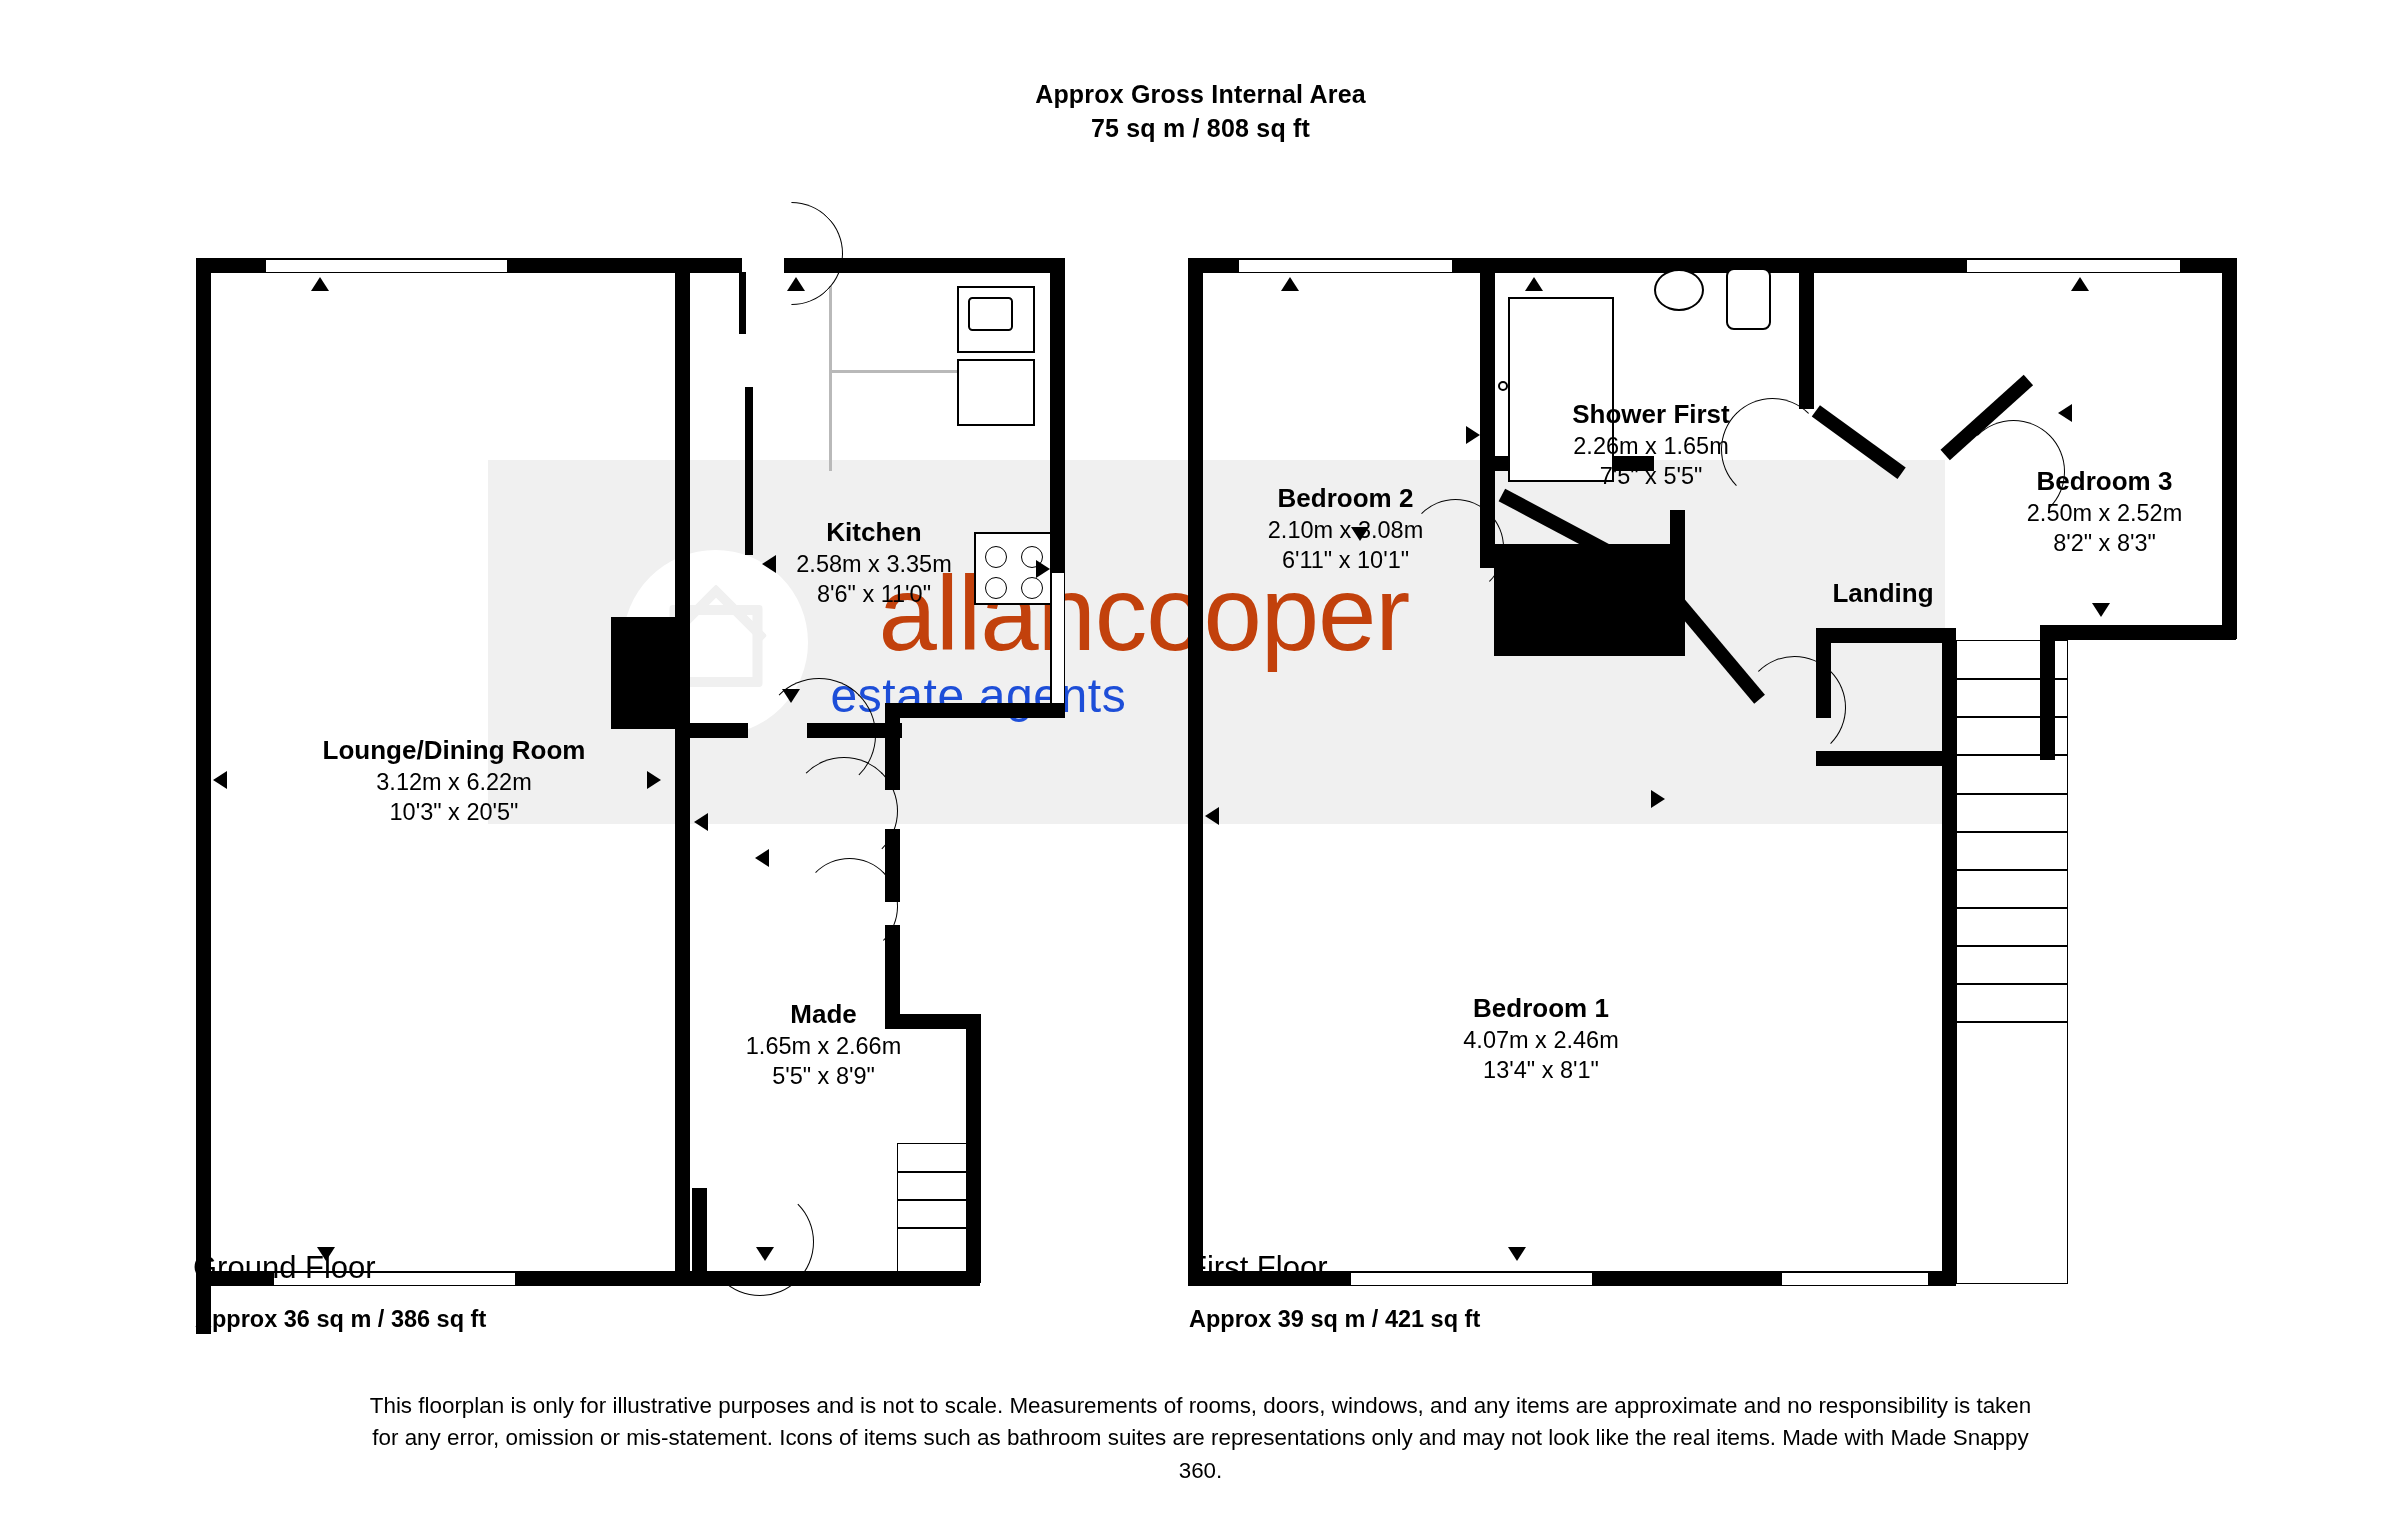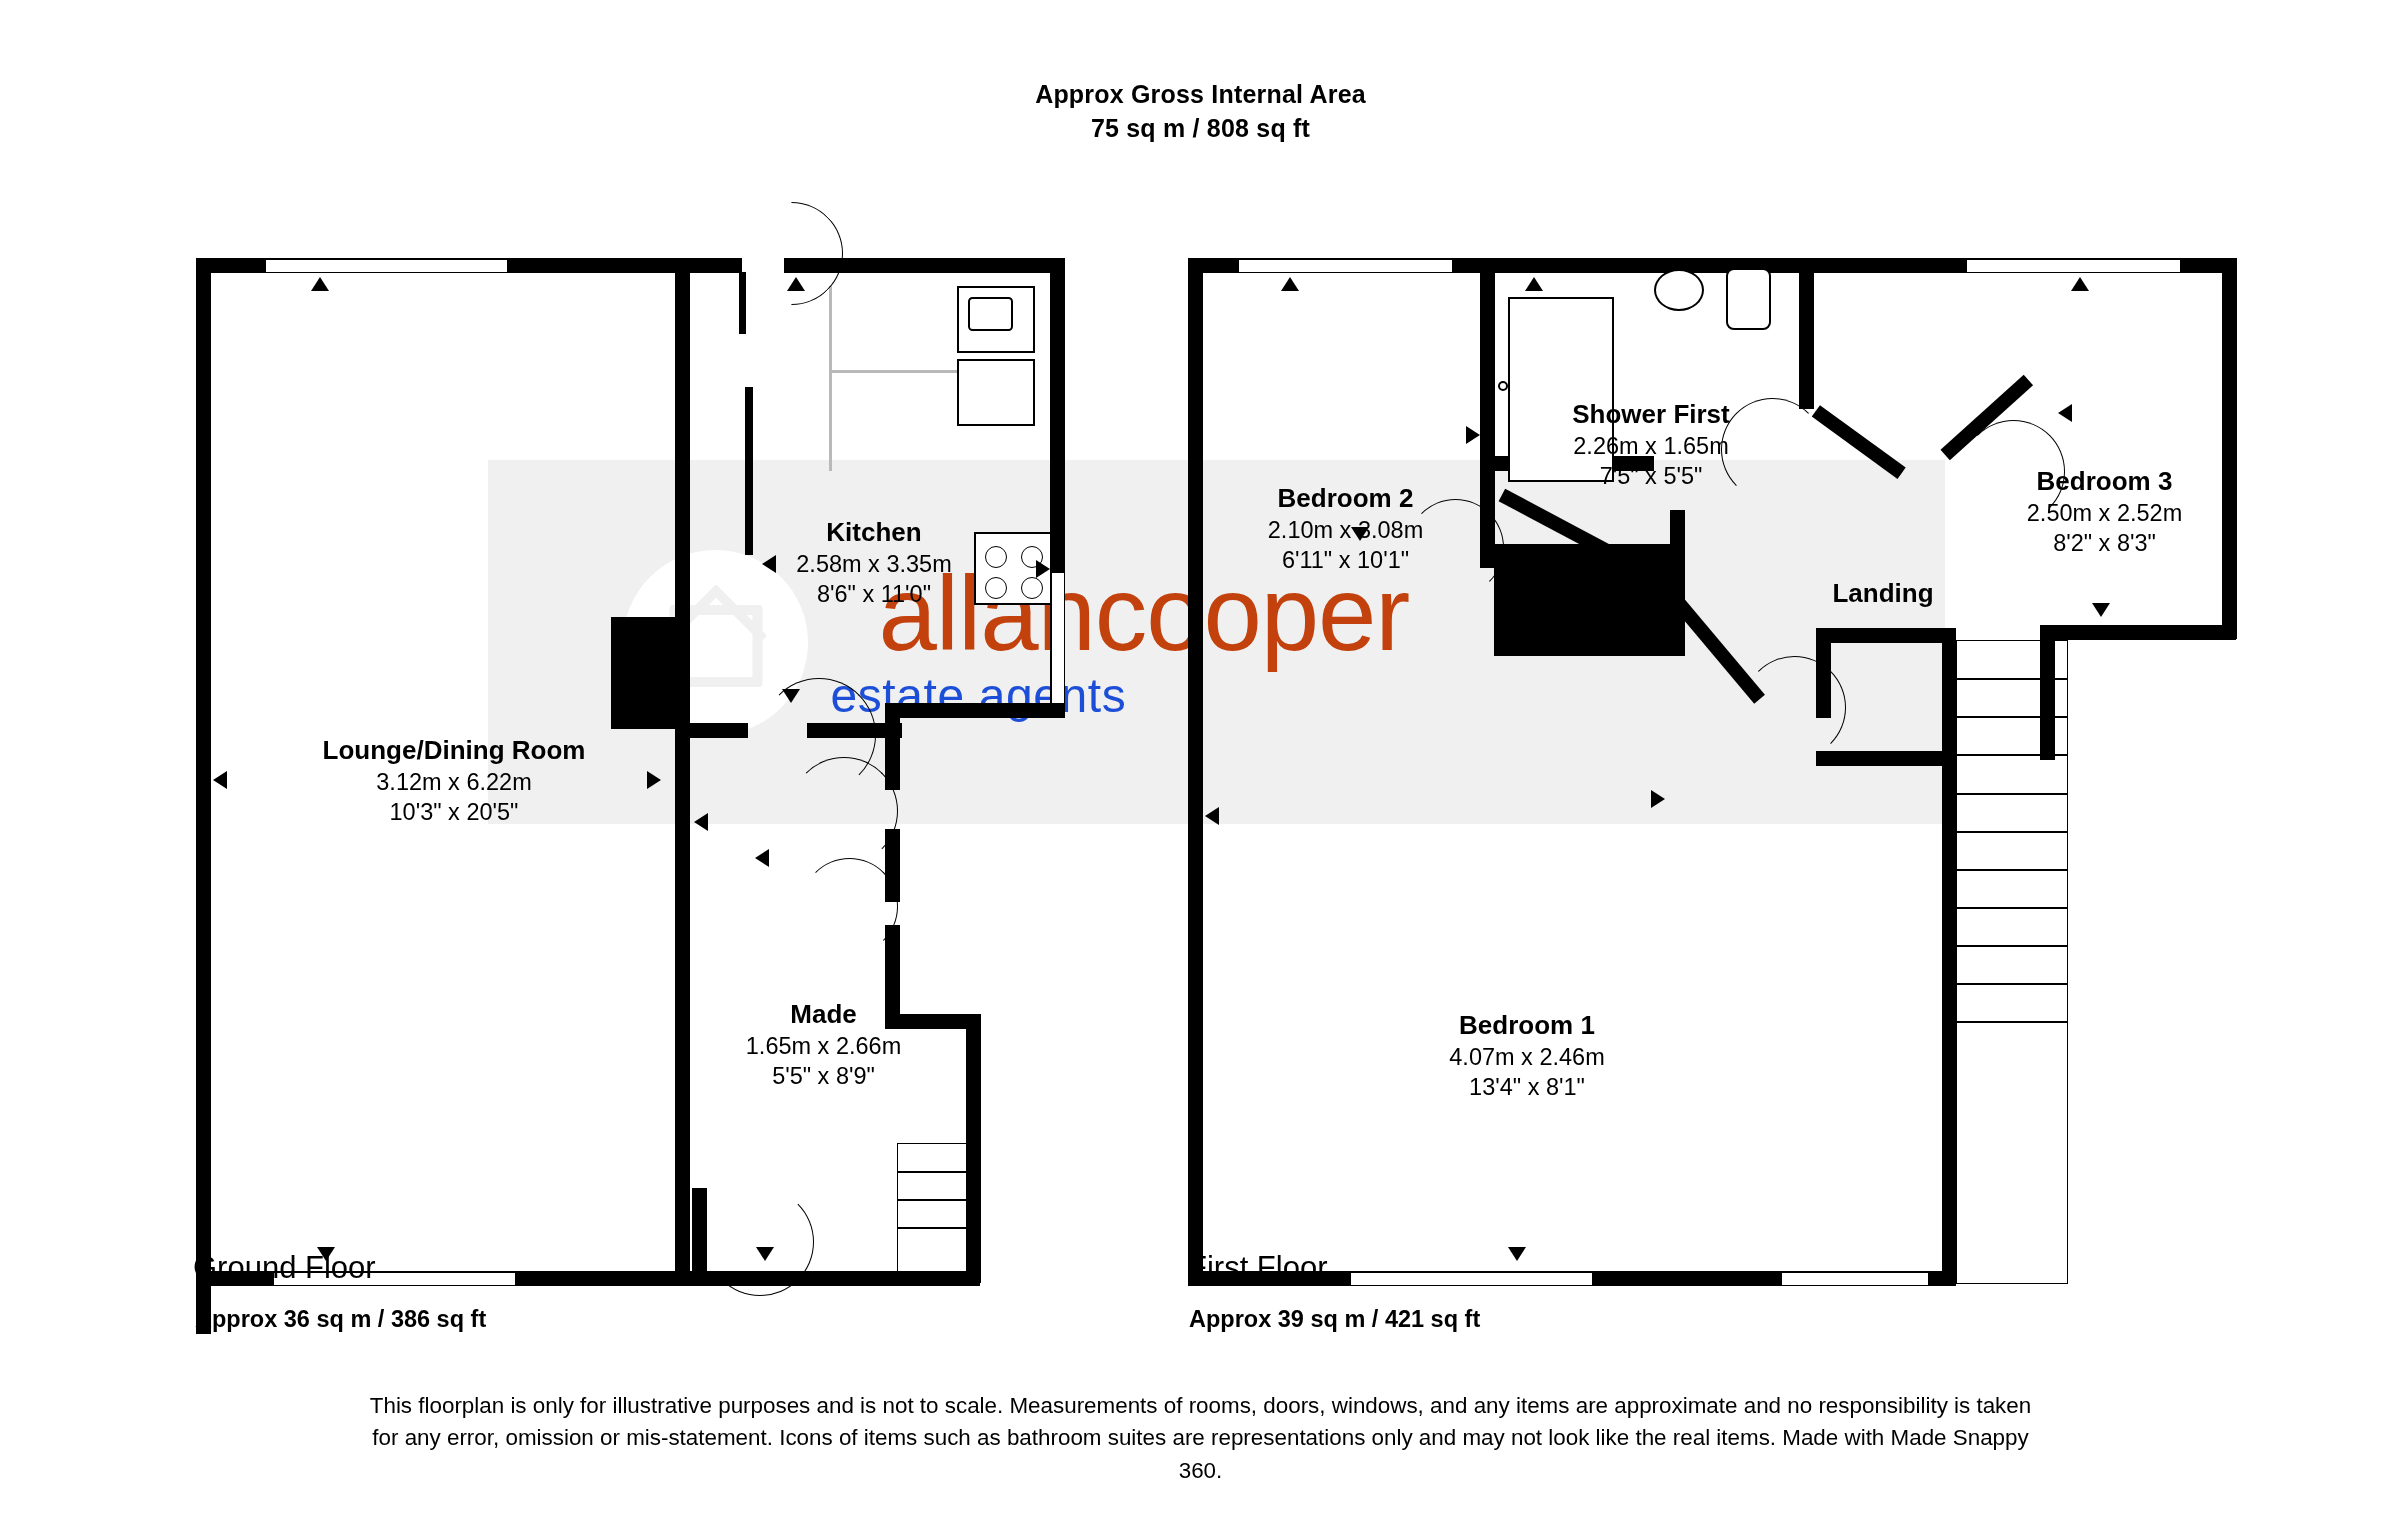--- a/index.html
+++ b/index.html
@@ -371,21 +371,21 @@
       <span class="dim">2.10m x 3.08m</span>
       <span class="dim">6'11" x 10'1"</span>
     </div>
 
     <div class="label" style="left:807px; top:280px; width:263px;">
       <span class="rname">Bedroom 3</span>
       <span class="dim">2.50m x 2.52m</span>
       <span class="dim">8'2" x 8'3"</span>
     </div>
 
-    <div class="label" style="left:165px; top:807px; width:392px;margin-top:17px;">
+    <div class="label" style="left:179px; top:807px; width:392px;">
       <span class="rname">Bedroom 1</span>
       <span class="dim">4.07m x 2.46m</span>
       <span class="dim">13'4" x 8'1"</span>
     </div>
 
     <div class="label" style="left:605px; top:392px; width:224px;">
       <span class="rname">Landing</span>
     </div>
   </div>
 

